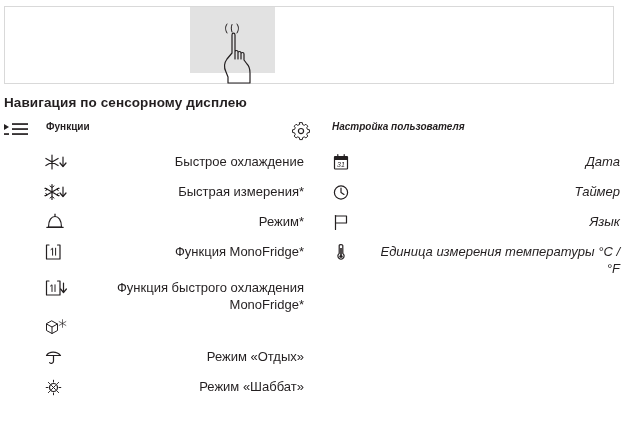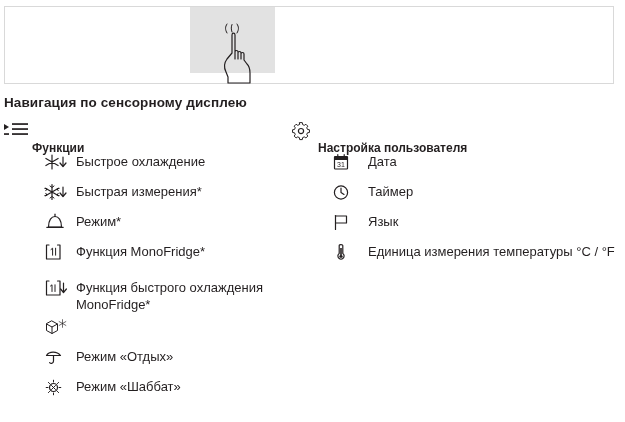--- a/index.html
+++ b/index.html
@@ -63,48 +63,49 @@
     position: absolute;
     left: 4px;
     top: 120px;
     width: 300px;
   }
   .col-right {
     position: absolute;
     left: 290px;
     top: 120px;
     width: 330px;
+    font-style: italic;
   }
 
   .col-head {
     position: relative;
     height: 24px;
     margin-bottom: 8px;
   }
   .col-head .head-icon {
     position: absolute;
     left: 0;
     top: 0;
     width: 26px;
     height: 20px;
   }
   .col-head .head-label {
     position: absolute;
-    left: 28px;
+    left: 42px;
     top: 1px;
-    font-size: 12px;
+    font-size: 10px;
     font-weight: bold;
-    margin-top: 20px;
   }
 
   .item {
     position: relative;
     min-height: 26px;
     margin-bottom: 4px;
     padding-left: 72px;
+    text-align: right;
   }
   .item .ico {
     position: absolute;
     left: 40px;
     top: 0px;
     width: 26px;
     height: 22px;
   }
   .item .txt {
     display: block;

